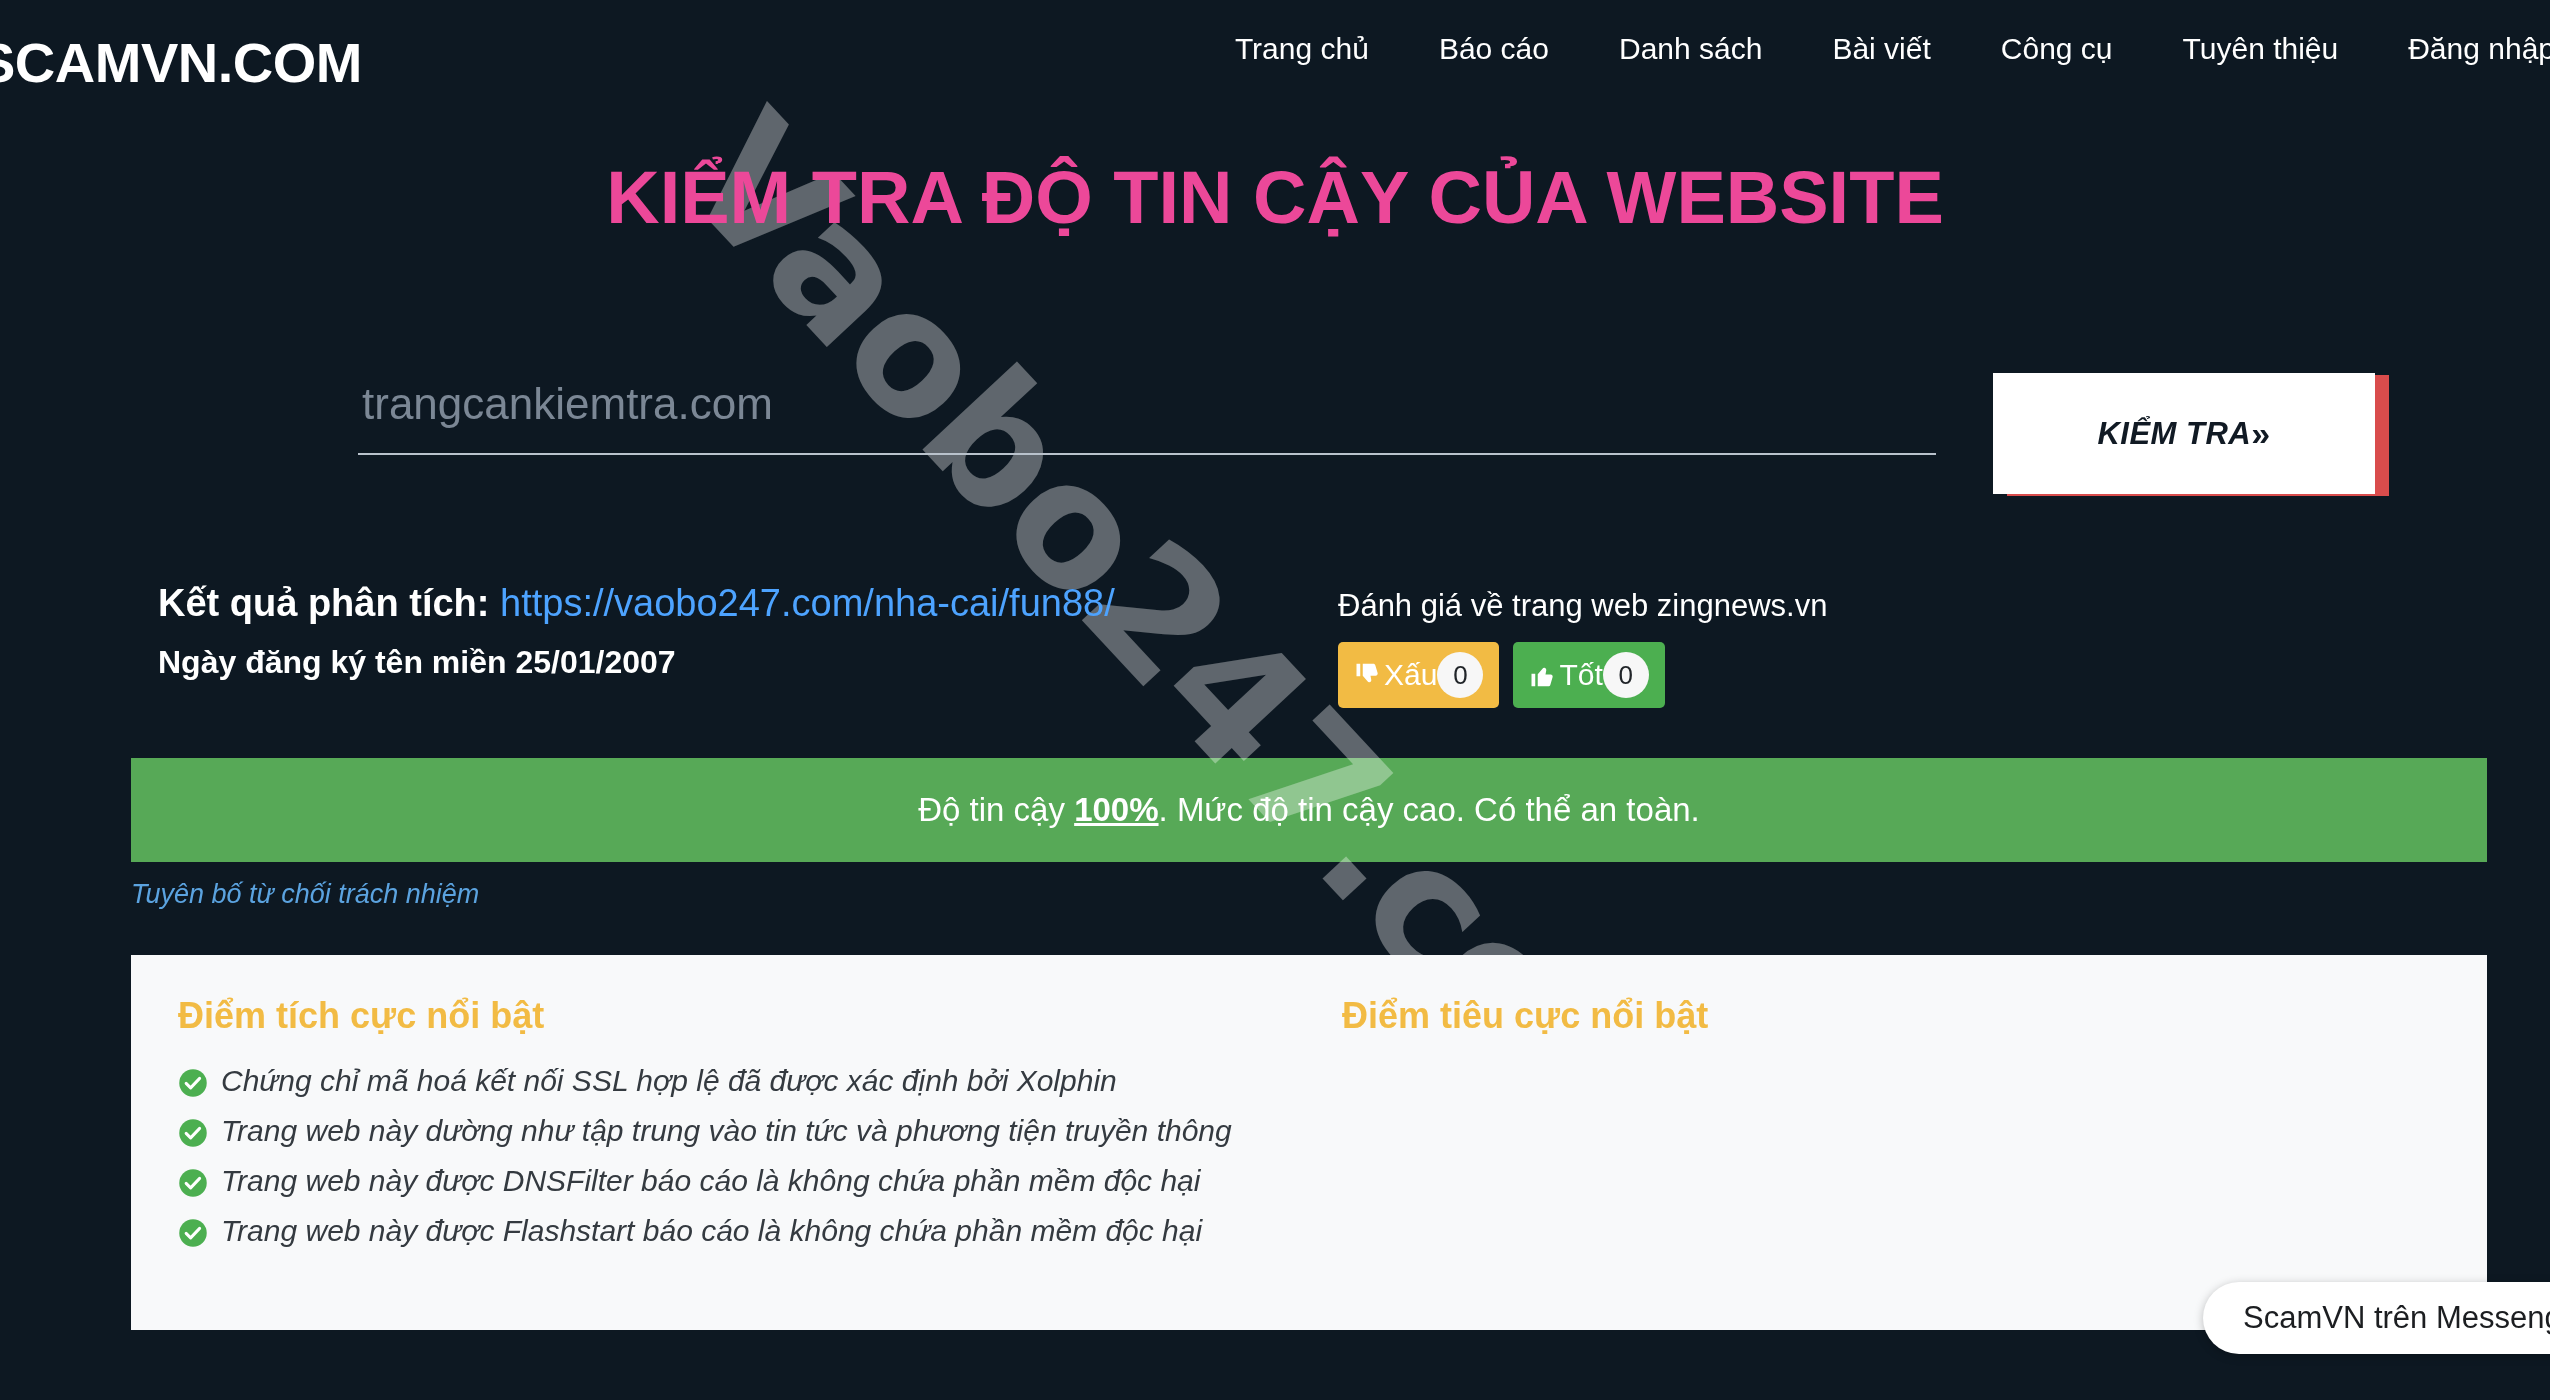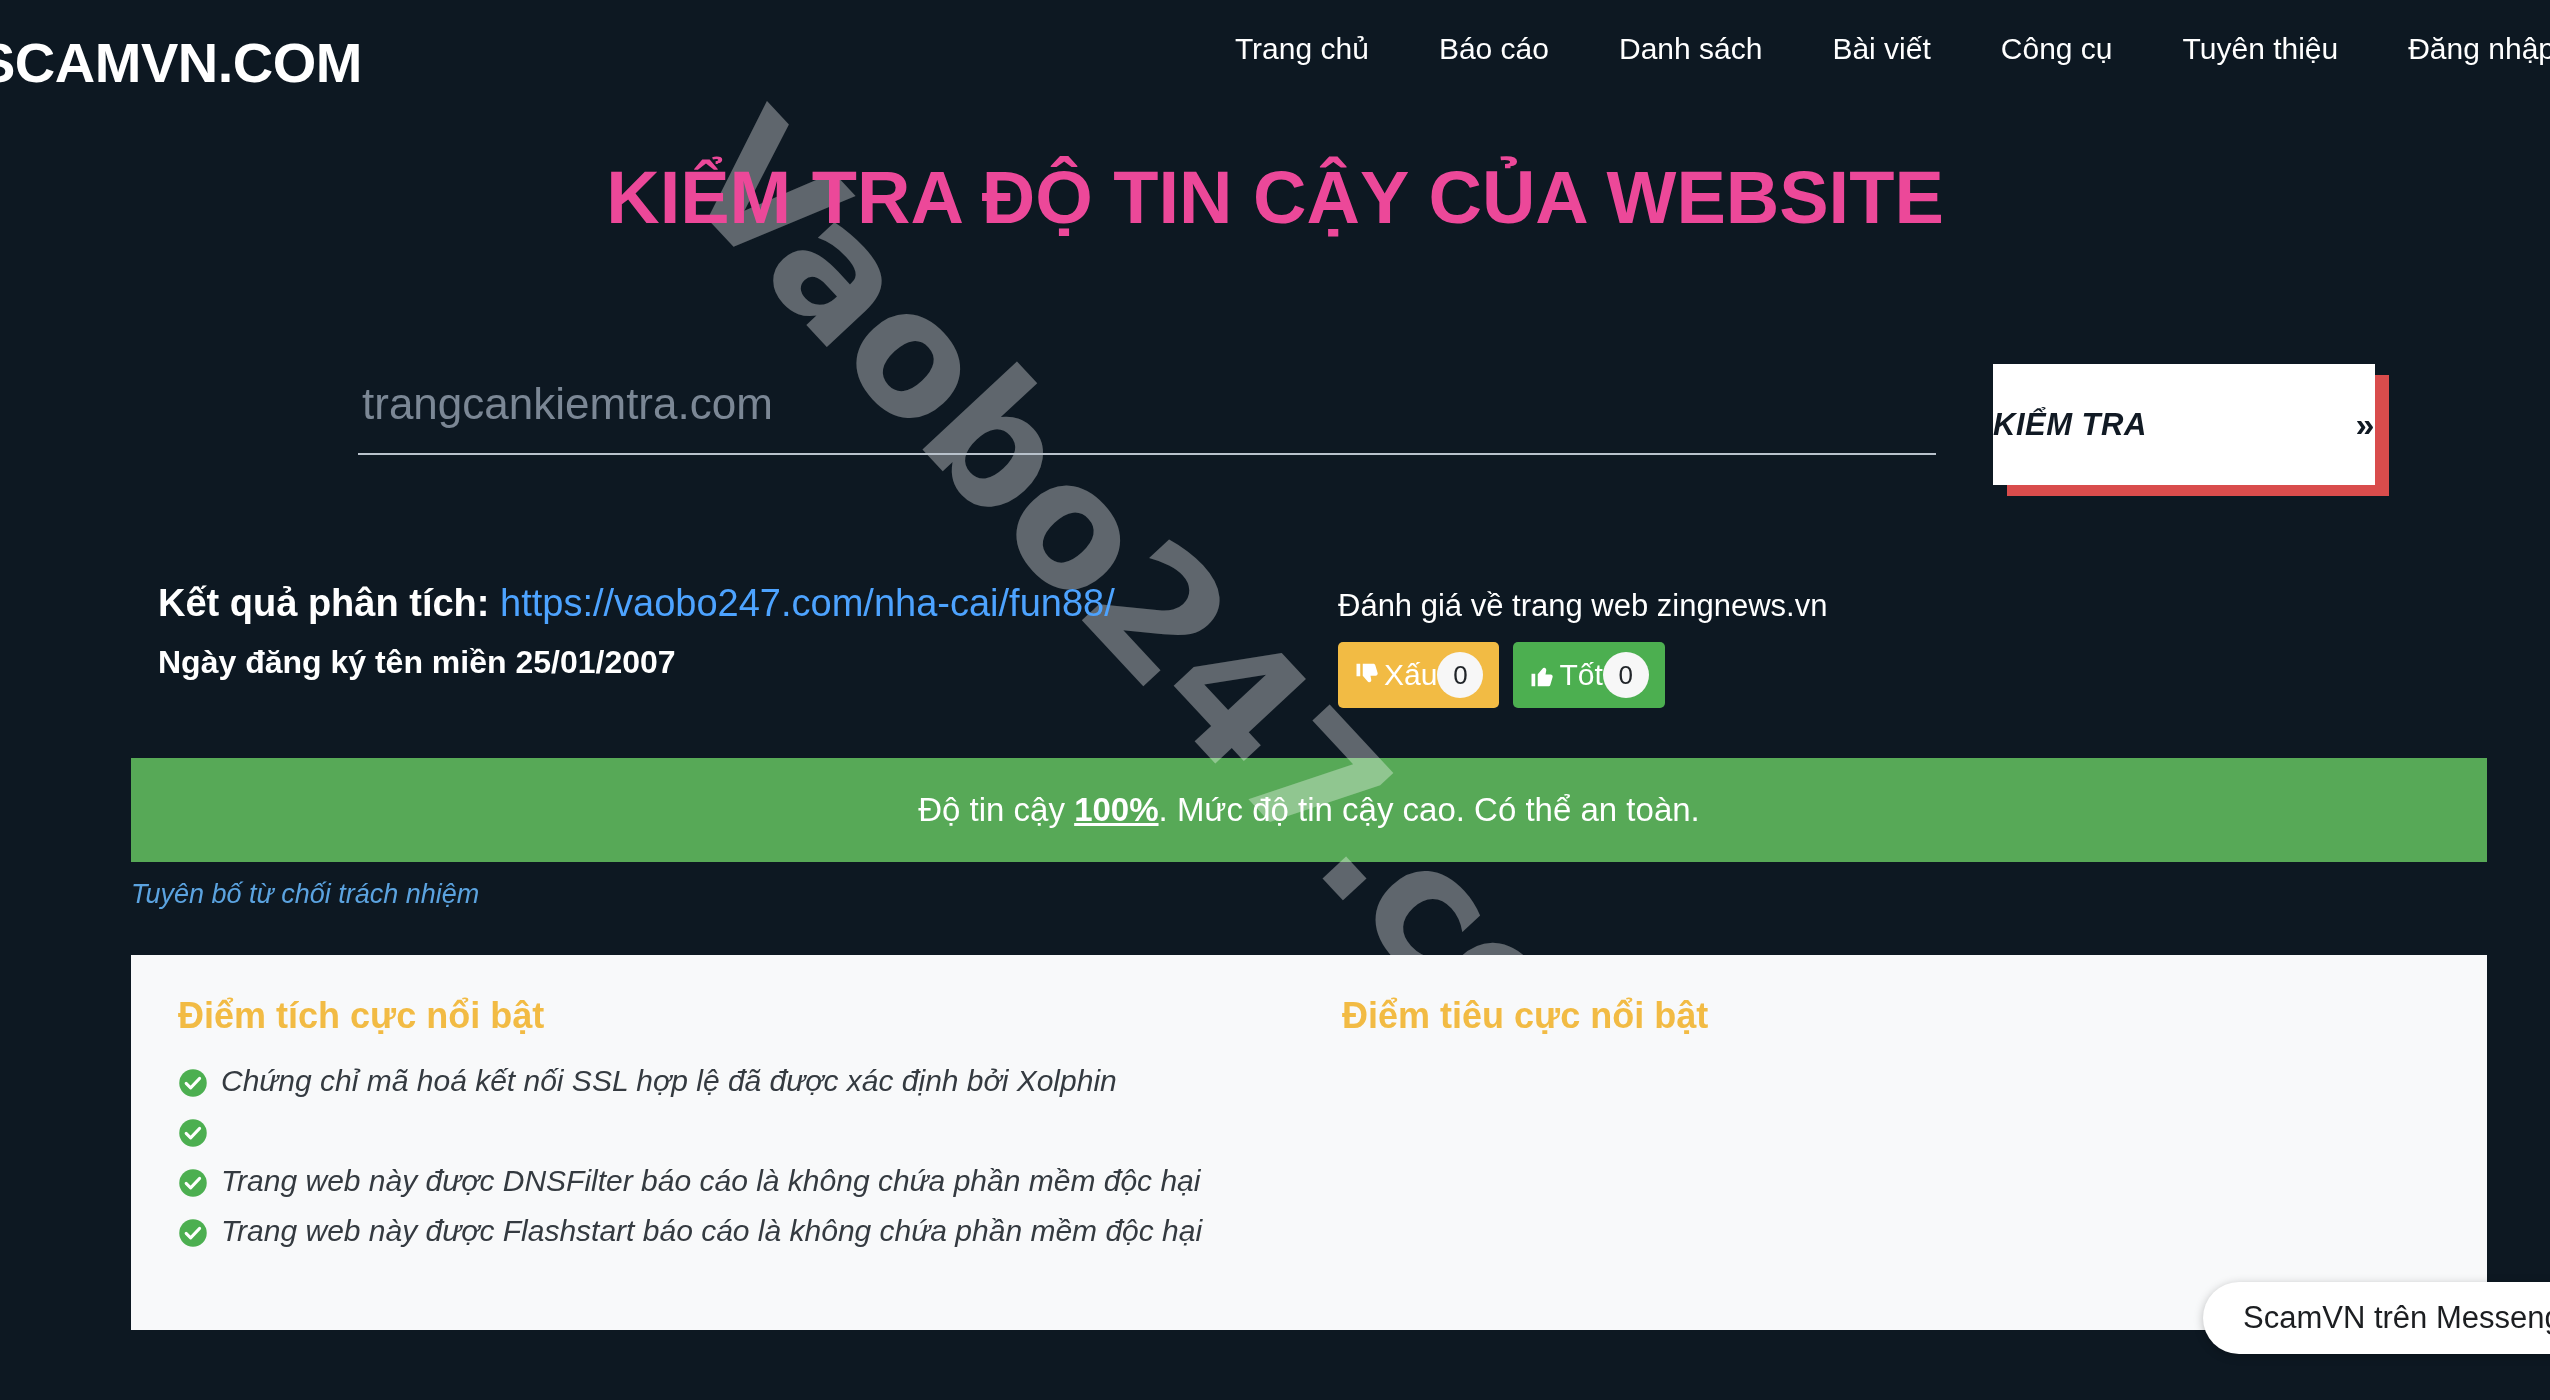--- a/index.html
+++ b/index.html
@@ -141,35 +141,35 @@
     position: absolute;
     left: 14px;
     top: 14px;
     width: 382px;
     height: 121px;
     background: #d94c4c;
   }
   .check-btn {
     position: absolute;
     left: 0;
-    top: 3px;
+    top: 12px;
     width: 382px;
     height: 121px;
     background: #ffffff;
     border: none;
     cursor: pointer;
     color: #111a24;
     font-family: "Liberation Sans", sans-serif;
     font-weight: 700;
     font-style: italic;
     font-size: 31px;
     letter-spacing: 0.5px;
     display: flex;
     align-items: center;
-    justify-content: space-between;
+    justify-content: center;
     gap: 0;
   }
   .check-btn .chev {
     font-style: normal;
     font-weight: 700;
     font-size: 34px;
   }
 
   
   .result-block {
@@ -449,20 +449,21 @@
           </span>
           <span>Chứng chỉ mã hoá kết nối SSL hợp lệ đã được xác định bởi Xolphin</span>
         </li>
         <li>
           <span class="check-icon">
             <svg width="30" height="30" viewBox="0 0 24 24">
               <circle cx="12" cy="12" r="11" fill="#4caf50"></circle>
               <path d="M6.5 12.3l3.6 3.6 7.2-7.6" fill="none" stroke="#ffffff" stroke-width="2.4" stroke-linecap="round" stroke-linejoin="round"></path>
             </svg>
           </span>
+          <span>Trang web này dường như tập trung vào tin tức và phương tiện truyền thông</span>
         </li>
         <li>
           <span class="check-icon">
             <svg width="30" height="30" viewBox="0 0 24 24">
               <circle cx="12" cy="12" r="11" fill="#4caf50"></circle>
               <path d="M6.5 12.3l3.6 3.6 7.2-7.6" fill="none" stroke="#ffffff" stroke-width="2.4" stroke-linecap="round" stroke-linejoin="round"></path>
             </svg>
           </span>
           <span>Trang web này được DNSFilter báo cáo là không chứa phần mềm độc hại</span>
         </li>

